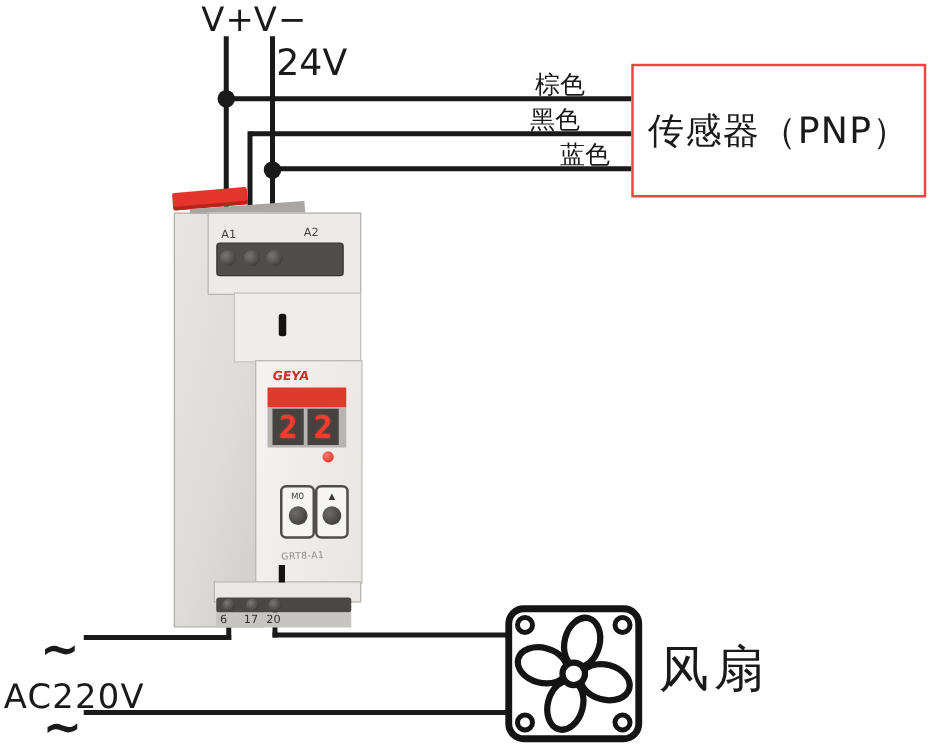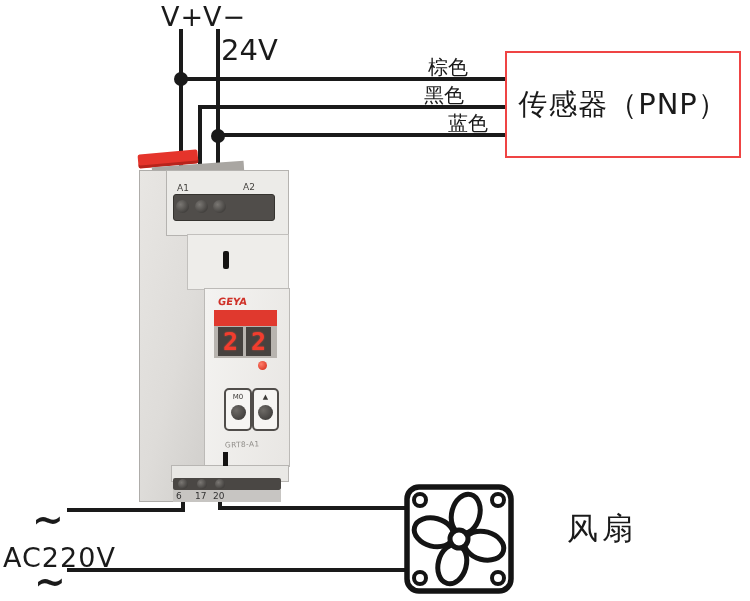--- a/index.html
+++ b/index.html
@@ -28,21 +28,21 @@
   }
   .btn{
     position:absolute;background:#f6f5f3;border:2px solid #504d4a;border-radius:5px;z-index:4;
     text-align:center;
   }
   .btn .cap{font-size:7px;color:#3c3a37;line-height:10px;margin-top:2px;}
   .btn .knob{width:15px;height:15px;border-radius:50%;margin:3px auto 0;
     background:radial-gradient(circle at 35% 35%,#6e6b67,#333130);}
   .tilde{font-size:38px;font-weight:bold;line-height:38px;width:36px;text-align:center;}
   .ac-main{font-size:27px;letter-spacing:1px;}
-  .fan-label{font-size:31px;letter-spacing:4px;margin-left:40px;}
+  .fan-label{font-size:40px;letter-spacing:4px;}
   .tnum{position:absolute;font-size:9px;color:#333;line-height:12px;z-index:5;}
 </style>
 </head>
 <body>
 
 <div id="stage">
 
   <div class="lbl lbl-top" style="left:161px;top:1px;">V+</div>
   <div class="lbl lbl-top" style="left:203px;top:1px;">V−</div>
   <div class="lbl" style="left:221px;top:33px;font-size:29px;">24V</div>

